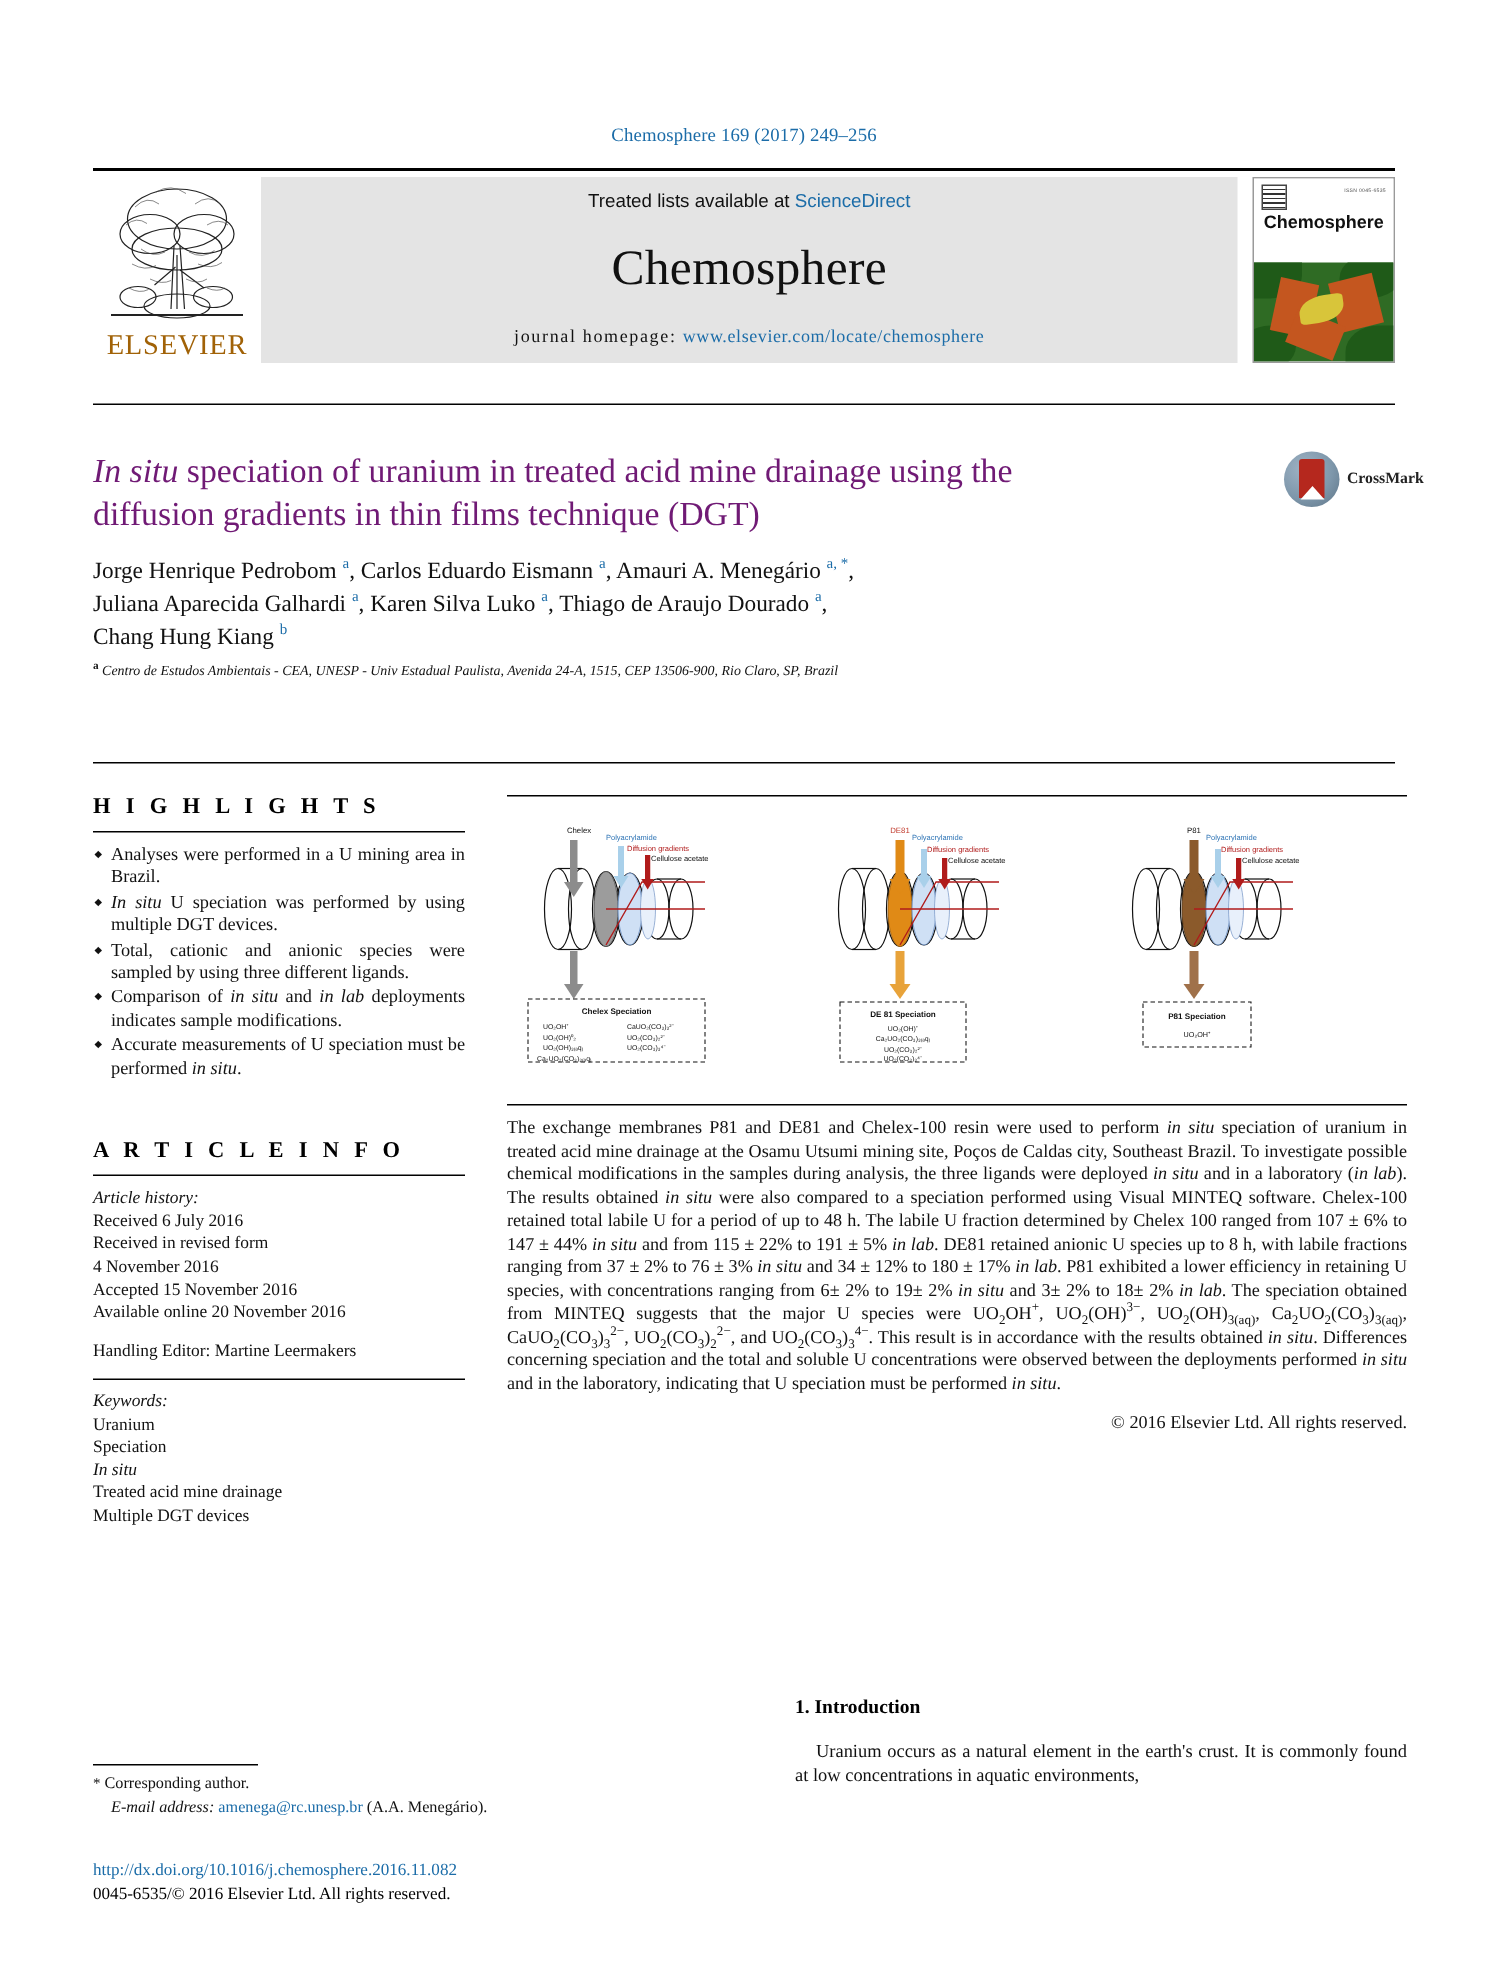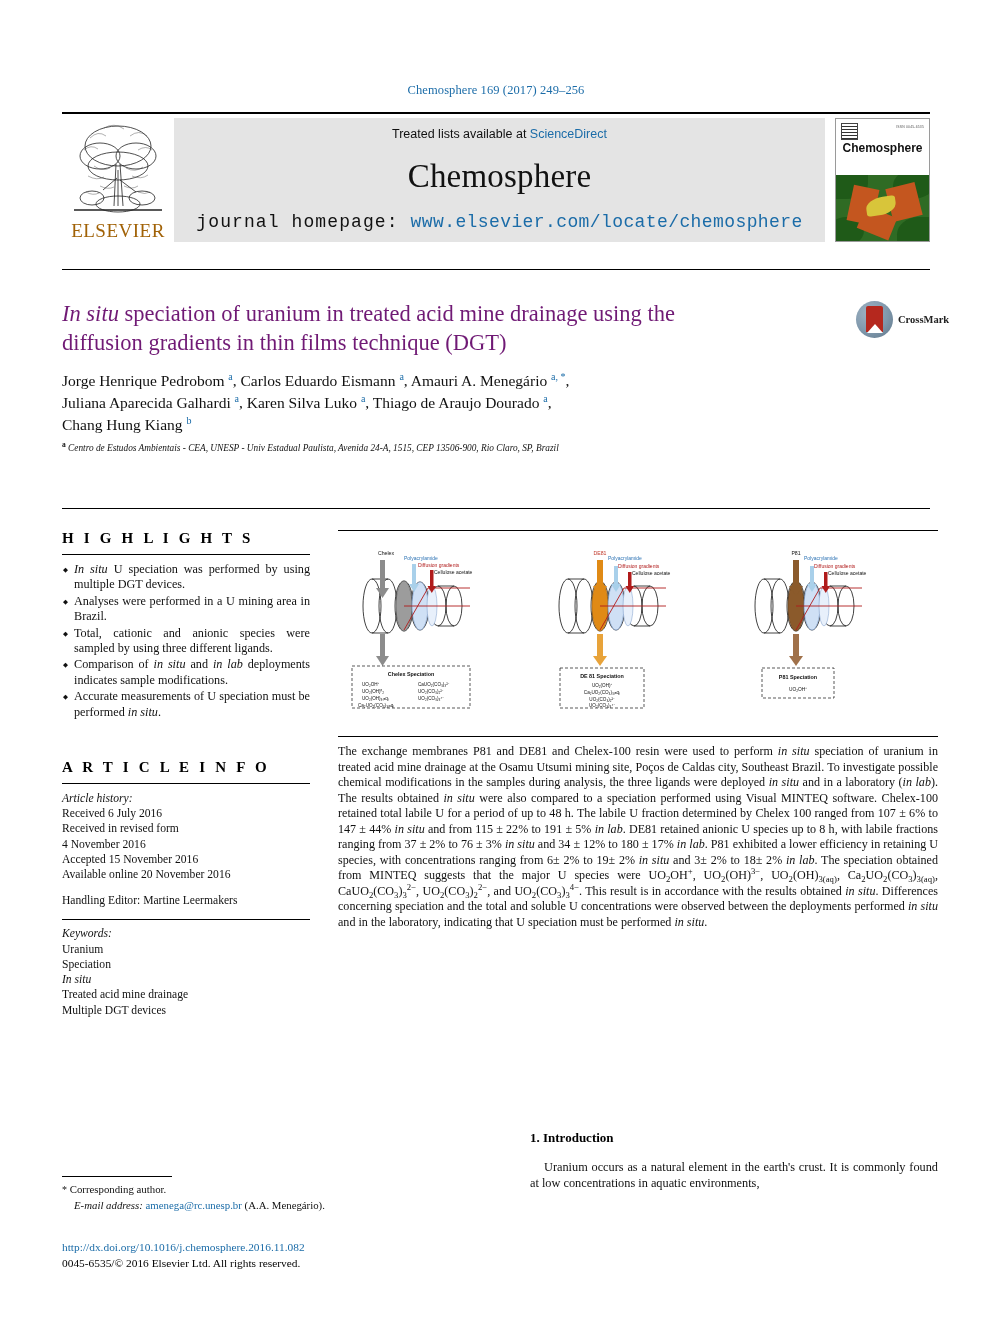--- a/index.html
+++ b/index.html
@@ -79,22 +79,22 @@
     color: #111;
   }
   .contents-line .sd { color: #1b6ca8; }
   .journal-name {
     font-family: "Liberation Serif", serif;
     font-size: 33px;
     color: #111;
     letter-spacing: .2px;
   }
   .homepage-line {
-    font-family: Liberation Mono, monospace;
-    font-size: 18px;
+    font-family: Liberation Serif, serif;
+    font-size: 12px;
     color: #111;
     letter-spacing: 1.1px;
   }
   .homepage-line .url { color: #1b6ca8; letter-spacing: .4px; }
   .cover {
     width: 95px;
     flex: 0 0 95px;
     margin-left: 10px;
     border: 1px solid #9a9a9a;
     box-sizing: border-box;
@@ -431,22 +431,22 @@
     <div><sup>a</sup> <span>Centro de Estudos Ambientais - CEA, UNESP - Univ Estadual Paulista, Avenida 24-A, 1515, CEP 13506-900, Rio Claro, SP, Brazil</span></div>
   </div>
 
   <div class="rule-main"></div>
 
   <div class="col-left">
 
     <div class="sec-head">H I G H L I G H T S</div>
     <div class="thin-rule"></div>
     <ul class="highlights">
+      <li>Analyses were performed in a U mining area in Brazil.</li>
       <li><i>In situ</i> U speciation was performed by using multiple DGT devices.</li>
-      <li>Analyses were performed in a U mining area in Brazil.</li>
       <li>Total, cationic and anionic species were sampled by using three different ligands.</li>
       <li>Comparison of <i>in situ</i> and <i>in lab</i> deployments indicates sample modifications.</li>
       <li>Accurate measurements of U speciation must be performed <i>in situ</i>.</li>
     </ul>
 
     <div style="height:38px"></div>
 
     <div class="sec-head">A R T I C L E   I N F O</div>
     <div class="thin-rule"></div>
     <div class="ainfo">
@@ -616,20 +616,21 @@
           </g>
 
         </g>
       </svg>
     </div>
 
     <div style="height:26px"></div>
 
     <div class="thin-rule"></div>
     <p class="abstract-text">The exchange membranes P81 and DE81 and Chelex-100 resin were used to perform <i>in situ</i> speciation of uranium in treated acid mine drainage at the Osamu Utsumi mining site, Poços de Caldas city, Southeast Brazil. To investigate possible chemical modifications in the samples during analysis, the three ligands were deployed <i>in situ</i> and in a laboratory (<i>in lab</i>). The results obtained <i>in situ</i> were also compared to a speciation performed using Visual MINTEQ software. Chelex-100 retained total labile U for a period of up to 48 h. The labile U fraction determined by Chelex 100 ranged from 107 ± 6% to 147 ± 44% <i>in situ</i> and from 115 ± 22% to 191 ± 5% <i>in lab</i>. DE81 retained anionic U species up to 8 h, with labile fractions ranging from 37 ± 2% to 76 ± 3% <i>in situ</i> and 34 ± 12% to 180 ± 17% <i>in lab</i>. P81 exhibited a lower efficiency in retaining U species, with concentrations ranging from 6± 2% to 19± 2% <i>in situ</i> and 3± 2% to 18± 2% <i>in lab</i>. The speciation obtained from MINTEQ suggests that the major U species were UO<sub>2</sub>OH<sup>+</sup>, UO<sub>2</sub>(OH)<sup>3−</sup>, UO<sub>2</sub>(OH)<sub>3(aq)</sub>, Ca<sub>2</sub>UO<sub>2</sub>(CO<sub>3</sub>)<sub>3(aq)</sub>, CaUO<sub>2</sub>(CO<sub>3</sub>)<sub>3</sub><sup>2−</sup>, UO<sub>2</sub>(CO<sub>3</sub>)<sub>2</sub><sup>2−</sup>, and UO<sub>2</sub>(CO<sub>3</sub>)<sub>3</sub><sup>4−</sup>. This result is in accordance with the results obtained <i>in situ</i>. Differences concerning speciation and the total and soluble U concentrations were observed between the deployments performed <i>in situ</i> and in the laboratory, indicating that U speciation must be performed <i>in situ</i>.</p>
+    <div class="copyright">© 2016 Elsevier Ltd. All rights reserved.</div>
 
   </div>
 
   <div class="intro">
     <h2>
       <span>1.</span>
       <span>Introduction</span>
     </h2>
     <p>Uranium occurs as a natural element in the earth's crust. It is commonly found at low concentrations in aquatic environments,</p>
   </div>

